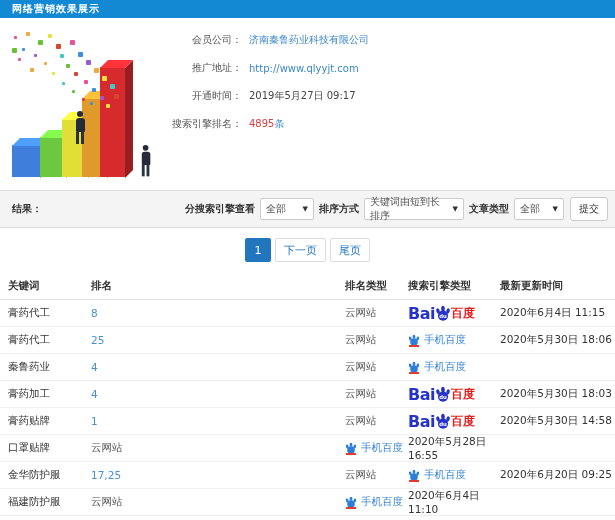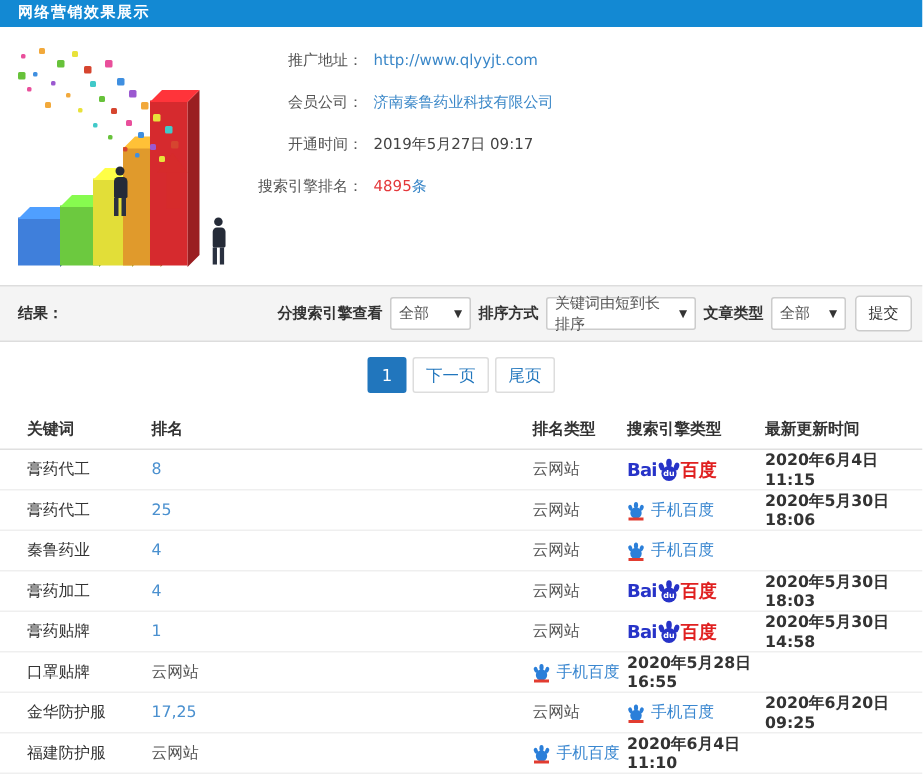--- a/index.html
+++ b/index.html
@@ -47,29 +47,29 @@
   .btn-submit { margin-left:6px; height:24px; padding:0 8px; background:#fff; border:1px solid #ccc;
     border-radius:3px; font-size:10px; color:#333; cursor:pointer; }
 
   
   .pager { height:44px; display:flex; align-items:center; justify-content:center; gap:4px; background:#fff; }
   .page-btn { min-width:26px; height:24px; padding:0 8px; display:flex; align-items:center; justify-content:center;
     font-size:11px; border:1px solid #ddd; border-radius:2px; background:#fff; color:#2176bd; cursor:pointer; }
   .page-btn.active { background:#2176bd; border-color:#2176bd; color:#fff; }
 
   
-  .tgrid { display:grid; grid-template-columns:83px 254px 63px 92px 1fr; align-items:center; padding-left:18px; }
+  .tgrid { display:grid; grid-template-columns:83px 254px 63px 92px 1fr; align-items:center; padding-left:8px; }
   .thead { height:28px; border-bottom:1px solid #e0e0e0; font-size:10.5px; font-weight:bold; color:#333; }
   .trow { height:27px; border-bottom:1px solid #efefef; font-size:10.5px; color:#333; }
   .td-keyword { color:#333; }
   .td-rank a { color:#4a90cf; text-decoration:none; cursor:pointer; }
   .td-ranktype { color:#555; }
-  .td-date { color:#333;font-weight:bold; }
+  .td-date { color:#333; }
   .engine-wrap { display:flex; align-items:center; }
-  .bd-bai { font-weight:bold; font-size:12px; color:#2733c8; letter-spacing:-0.5px; }
+  .bd-bai { font-weight:bold; font-size:16px; color:#2733c8; letter-spacing:-0.5px; }
   .bd-cn { font-weight:bold; font-size:12px; color:#e02020; }
   .paw { display:inline-block; vertical-align:middle; }
   .mobile-engine { display:flex; align-items:center; gap:4px; color:#3a87d0; font-size:10.5px; }
   .m-icon { display:flex; flex-direction:column; align-items:center; }
   .m-underline { width:10px; height:2px; background:#e23c30; margin-top:-1px; }
 </style>
 </head>
 <body>
 
 <div class="topbar">网络营销效果展示</div>
@@ -147,26 +147,26 @@
         <div class="p-head"></div>
         <div class="p-body"></div>
         <div class="p-legs">
           <span></span>
           <span></span>
         </div>
       </div>
     </div>
   <div class="info-col">
     <div class="info-row">
+      <span class="info-label">会员公司：</span>
+      <a class="info-value link">济南秦鲁药业科技有限公司</a>
+    </div>
+    <div class="info-row">
       <span class="info-label">推广地址：</span>
       <a class="info-value link">http://www.qlyyjt.com</a>
-    </div>
-    <div class="info-row">
-      <span class="info-label">会员公司：</span>
-      <a class="info-value link">济南秦鲁药业科技有限公司</a>
     </div>
     <div class="info-row">
       <span class="info-label">开通时间：</span>
       <span class="info-value">2019年5月27日 09:17</span>
     </div>
     <div class="info-row">
       <span class="info-label">搜索引擎排名：</span>
       <span class="info-value">
         <span class="red">4895</span><a class="link">条</a>
       </span>

